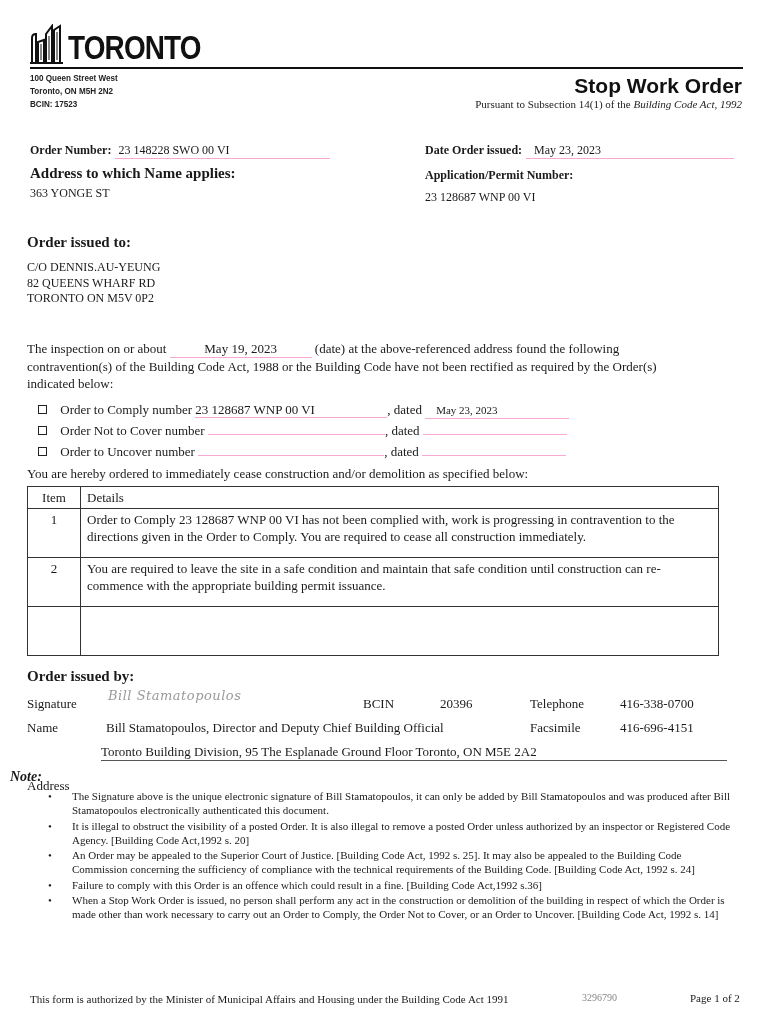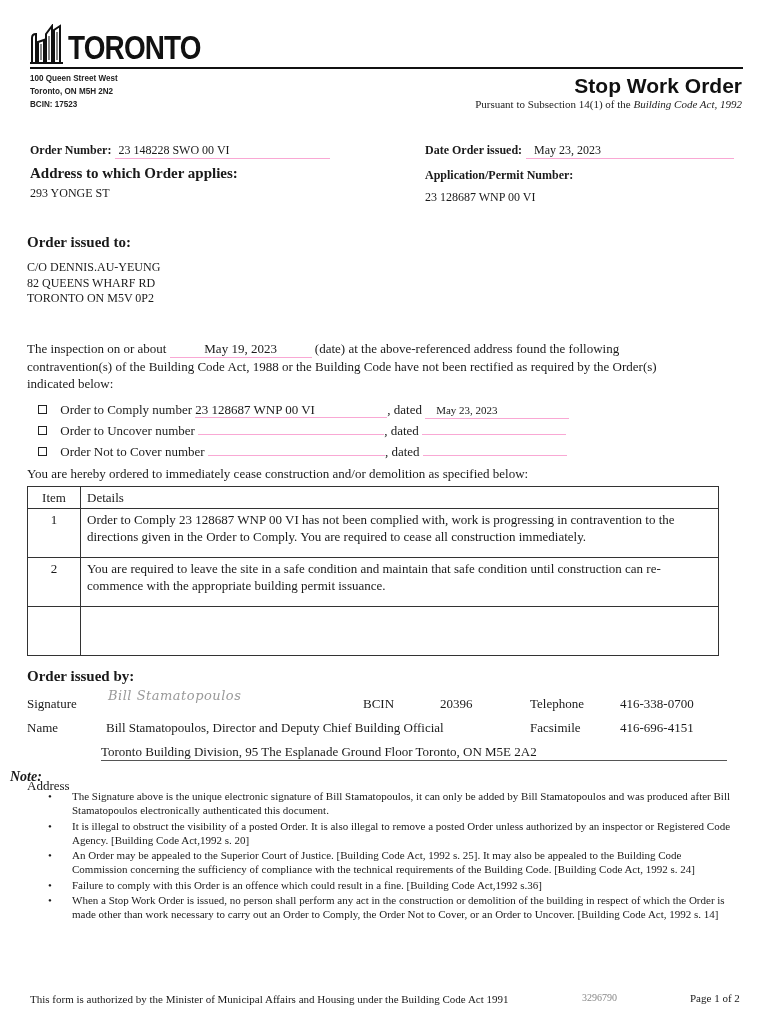--- a/index.html
+++ b/index.html
@@ -70,22 +70,22 @@
 </div>
 
 <div class="abs" style="left:30px; top:140px;">
   <span class="lbl-bold">Order Number:</span>
   <span class="val uline" style="width:212px; padding-left:3px;">23 148228 SWO 00 VI</span>
 </div>
 <div class="abs" style="left:425px; top:140px;">
   <span class="lbl-bold">Date Order issued:</span>
   <span class="val uline" style="width:200px; padding-left:8px;">May 23, 2023</span>
 </div>
-<div class="abs h2" style="left:30px; top:165px;">Address to which Order applies:</div>
-<div class="abs val" style="left:30px; top:186px;">293 YONGE ST</div>
+<div class="abs h2" style="left:30px; top:165px;">Address to which Name applies:</div>
+<div class="abs val" style="left:30px; top:186px;">363 YONGE ST</div>
 <div class="abs lbl-bold" style="left:425px; top:168px;">Application/Permit Number:</div>
 <div class="abs val" style="left:425px; top:190px;">23 128687 WNP 00 VI</div>
 
 <div class="abs h2" style="left:27px; top:234px;">Order issued to:</div>
 <div class="abs val" style="left:27px; top:260px; line-height:15.5px;">
   <div>C/O DENNIS.AU-YEUNG</div>
   <div>82 QUEENS WHARF RD</div>
   <div>TORONTO ON  M5V 0P2</div>
 </div>
 
@@ -101,28 +101,28 @@
 
 <div class="abs body-text" style="left:38px; top:400px; line-height:19px;">
   <div>
     <span class="checkbox"></span>
     <span style="margin-left:10px;">Order to Comply number</span>
     <span class="uline" style="width:192px; line-height:15px;">23 128687 WNP 00 VI</span><span>, dated</span>
     <span class="uline" style="width:144px; font-size:11px; line-height:15px; padding-left:0;">&nbsp;&nbsp;&nbsp;&nbsp;<span>May 23, 2023</span></span>
   </div>
   <div>
     <span class="checkbox"></span>
-    <span style="margin-left:10px;">Order to Uncover number</span>
-    <span class="uline" style="width:186px; height:15px;"></span><span>, dated</span>
+    <span style="margin-left:10px;">Order Not to Cover number</span>
+    <span class="uline" style="width:177px; height:15px;"></span><span>, dated</span>
     <span class="uline" style="width:144px; height:15px;"></span>
   </div>
   <div>
     <span class="checkbox"></span>
-    <span style="margin-left:10px;">Order Not to Cover number</span>
-    <span class="uline" style="width:177px; height:15px;"></span><span>, dated</span>
+    <span style="margin-left:10px;">Order to Uncover number</span>
+    <span class="uline" style="width:186px; height:15px;"></span><span>, dated</span>
     <span class="uline" style="width:144px; height:15px;"></span>
   </div>
 </div>
 
 <div class="abs body-text" style="left:27px; top:465px;">You are hereby ordered to immediately cease construction and/or demolition as specified below:</div>
 
 <table class="abs tbl">
   <tbody>
       <tr>
     <td class="item" style="height:17px;">Item</td>

